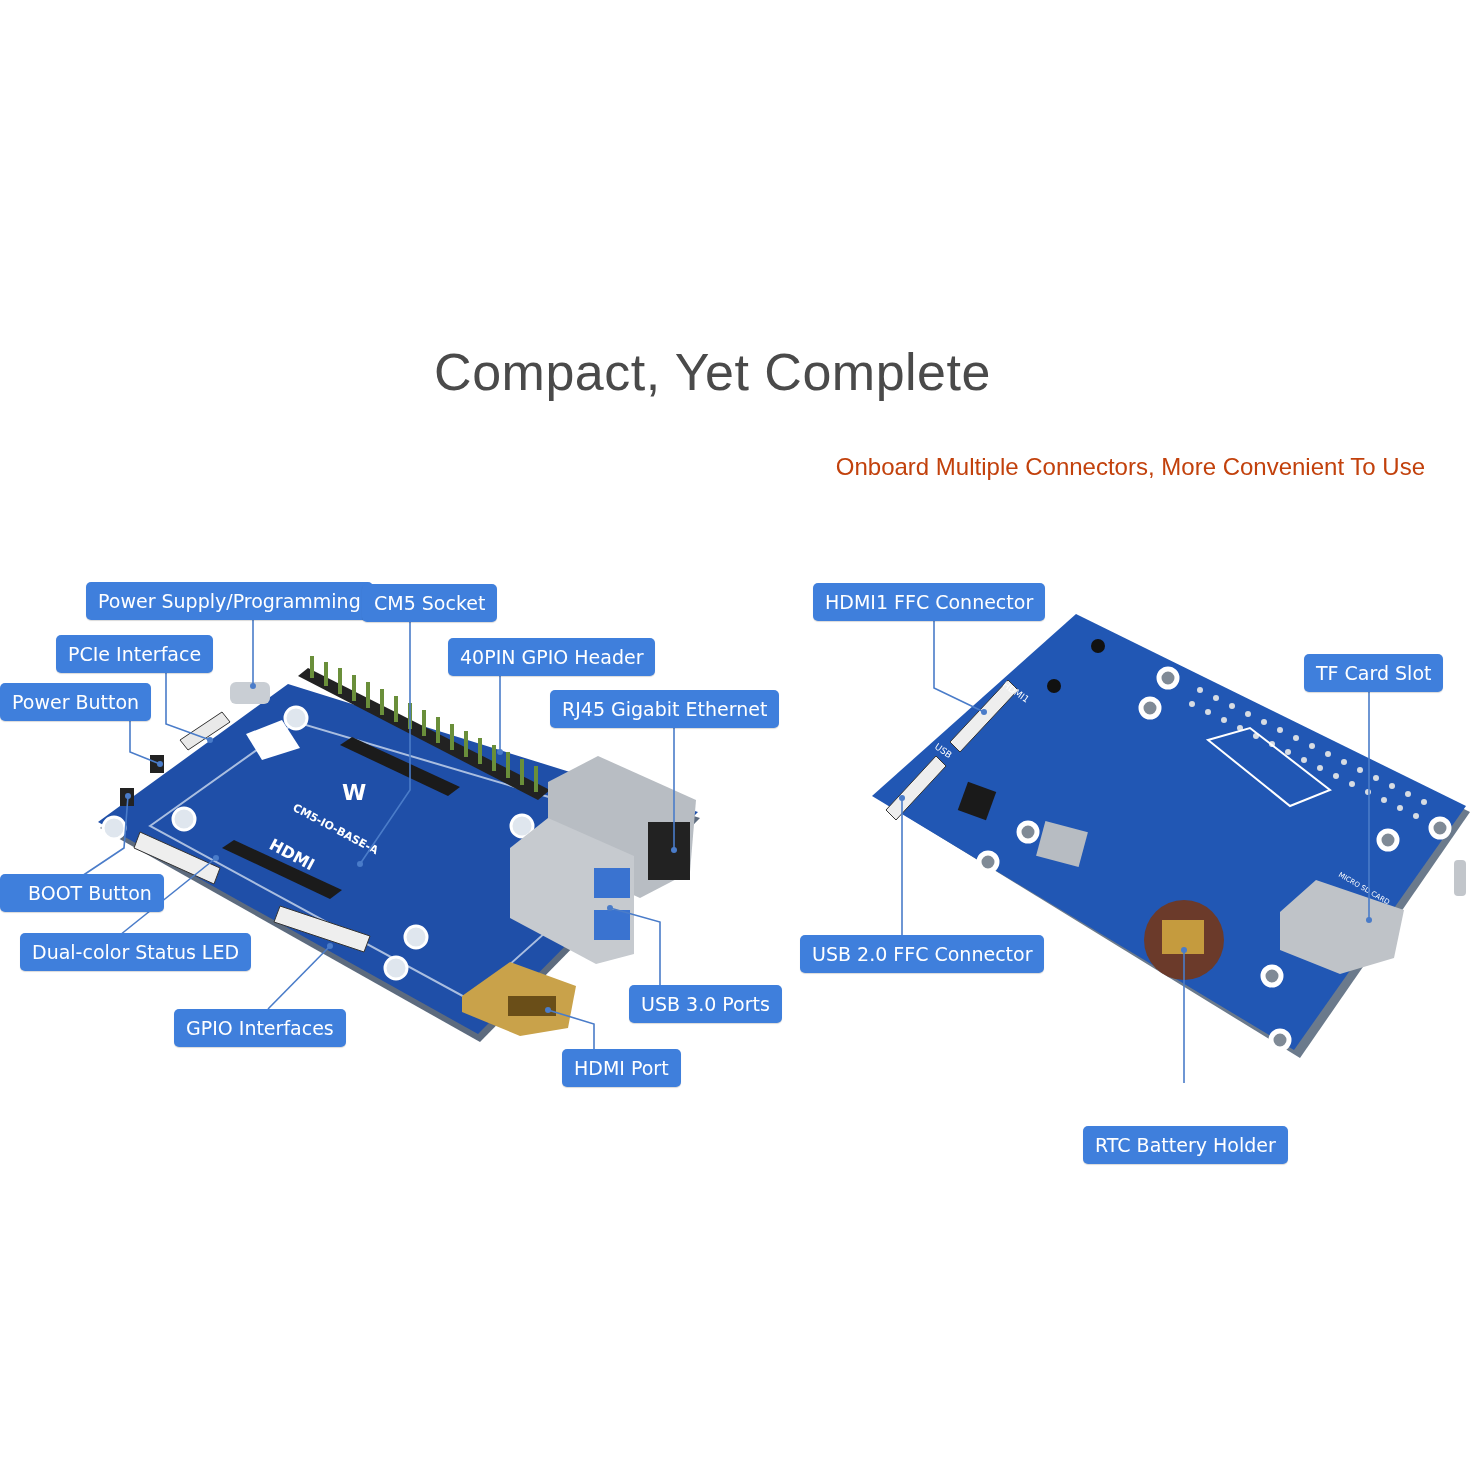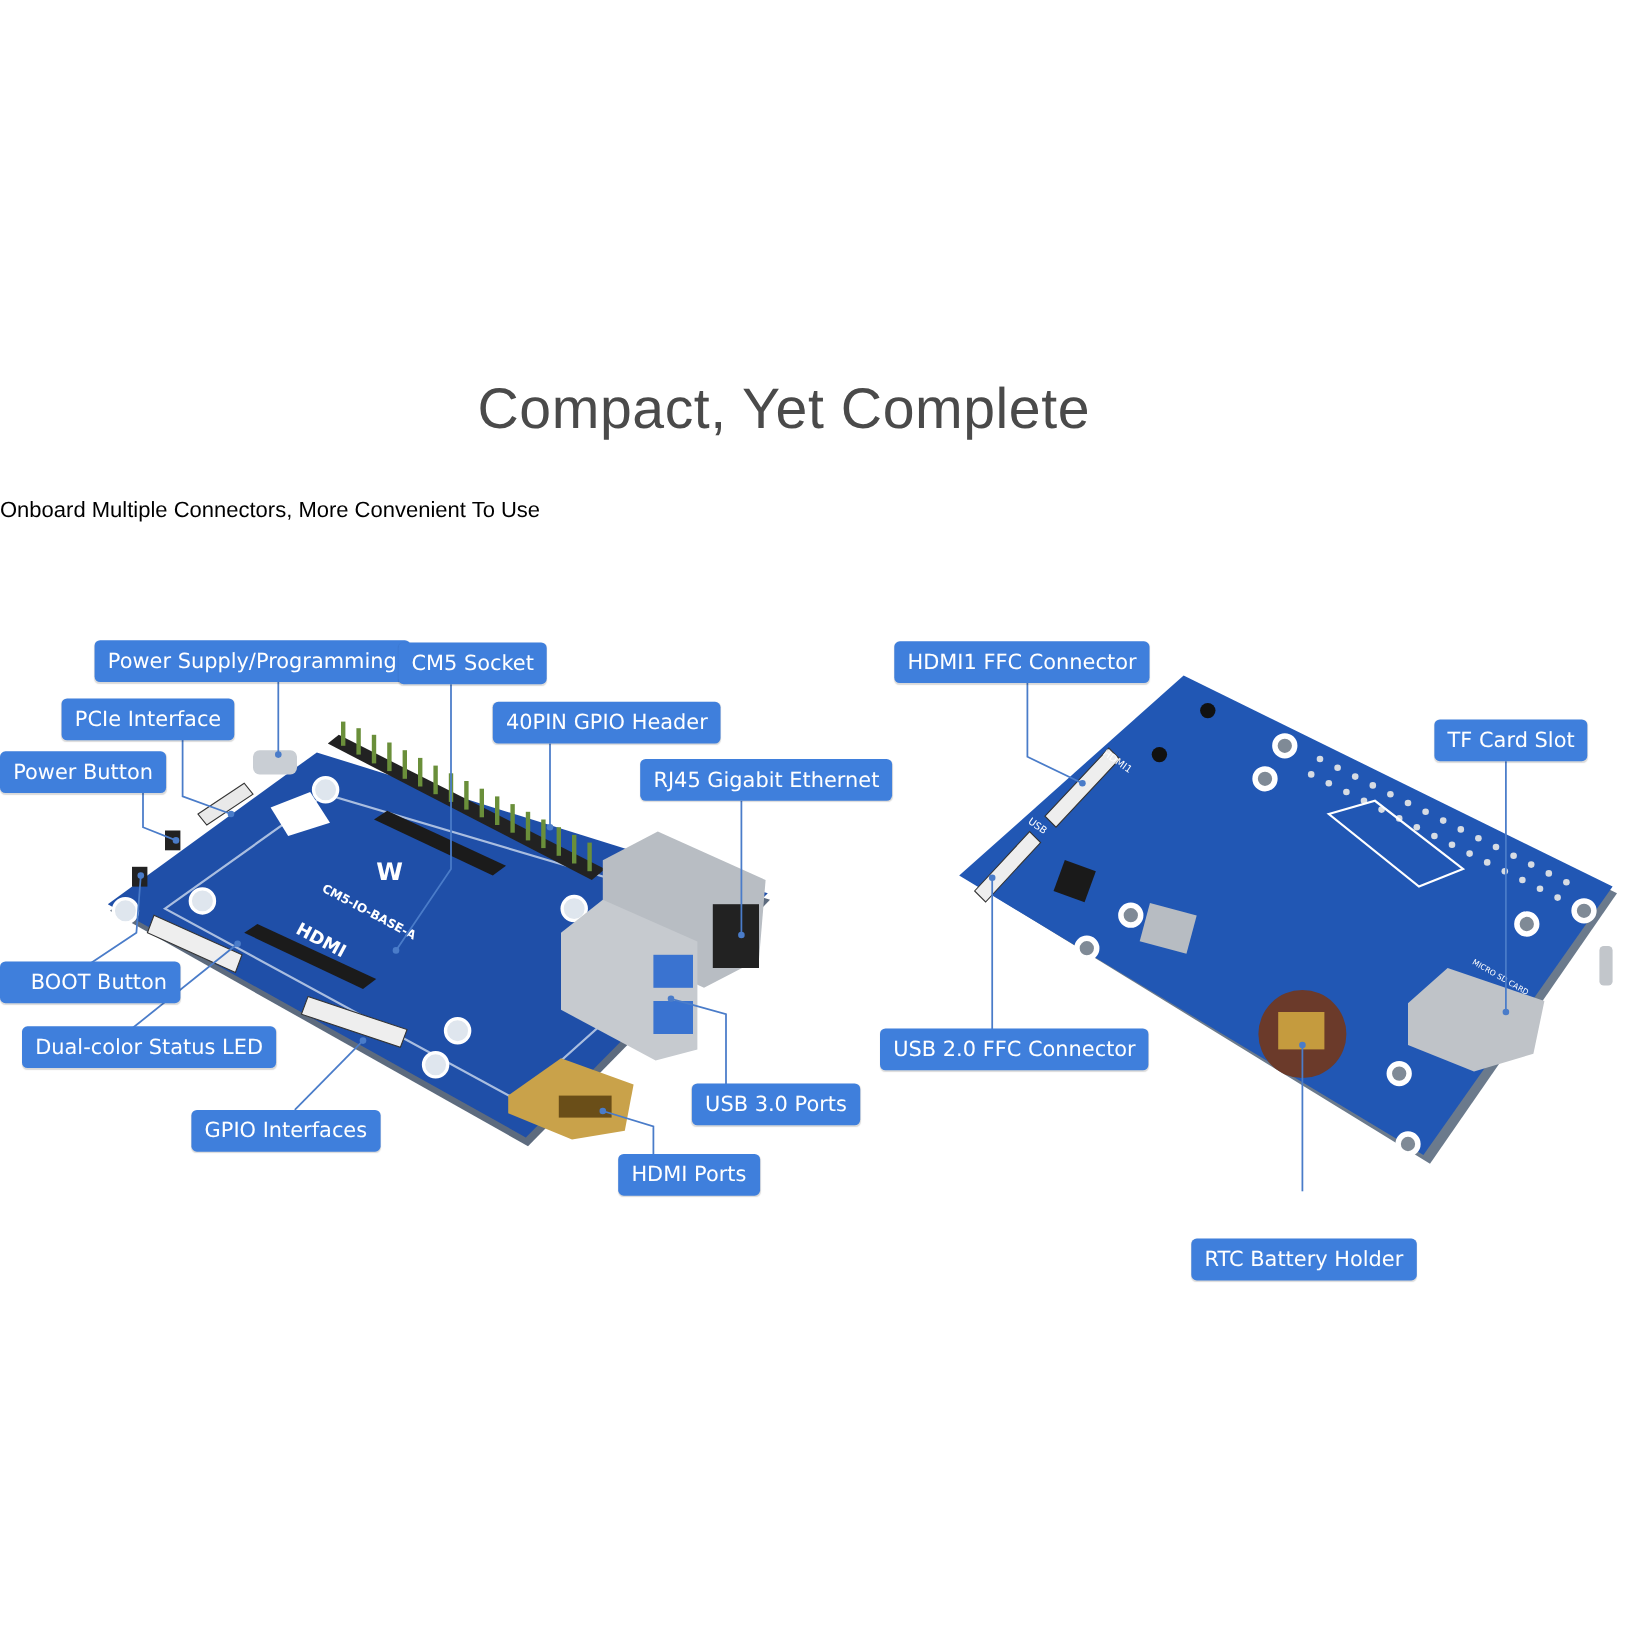--- a/index.html
+++ b/index.html
@@ -1,18 +1,18 @@
 <!DOCTYPE html>
 <html><head>
 <meta charset="utf-8">
 <style>
   html, body { margin:0; padding:0; background:#ffffff; }
   body { width:1477px; height:1477px; position:relative; overflow:hidden; font-family:"Liberation Sans", sans-serif; }
   .title { position:absolute; left:0; width:1425px; top:342px; text-align:center; font-size:52px; color:#4a4a4a; letter-spacing:0.5px; }
-  .subtitle { position:absolute; left:0; width:1425px; top:453px; text-align:left; font-size:20px; color:#000000; }
+  .subtitle { position:absolute; left:0; width:1425px; top:453px; text-align:right; font-size:24px; color:#c2410c; }
   .callout { position:absolute; background:#3f7fdc; color:#ffffff; border-radius:5px; font-family:"DejaVu Sans", sans-serif; font-size:19px; line-height:38px; padding:0 12px; white-space:nowrap; box-shadow:0 1px 1px rgba(0,0,0,0.15); }
   svg.layer { position:absolute; left:0; top:0; }
 </style>
 </head>
 <body>
 
 <div class="title">Compact, Yet Complete</div>
 <div class="subtitle">Onboard Multiple Connectors, More Convenient To Use</div>
 
 <svg class="layer" width="1477" height="1477">
@@ -188,23 +188,23 @@
     <circle cx="902" cy="798" r="3"></circle>
       <circle cx="1184" cy="950" r="3"></circle>
   </g>
 </svg>
 
 <div class="callout" style="left:74px; top:582px;margin-left:12px;">Power Supply/Programming</div>
 <div class="callout" style="left:362px; top:584px;">CM5 Socket</div>
 <div class="callout" style="left:56px; top:635px;">PCIe Interface</div>
 <div class="callout" style="left:448px; top:638px;">40PIN GPIO Header</div>
 <div class="callout" style="left:0px; top:683px;">Power Button</div>
-<div class="callout" style="left:550px; top:690px;margin-left:32px;">RJ45 Gigabit Ethernet</div>
+<div class="callout" style="left:550px; top:690px;">RJ45 Gigabit Ethernet</div>
 <div class="callout" style="left:0px; top:874px;padding-left:28px;">BOOT Button</div>
 <div class="callout" style="left:20px; top:933px;">Dual-color Status LED</div>
 <div class="callout" style="left:629px; top:985px;">USB 3.0 Ports</div>
 <div class="callout" style="left:174px; top:1009px;">GPIO Interfaces</div>
-<div class="callout" style="left:562px; top:1049px;">HDMI Ports</div>
+<div class="callout" style="left:562px; top:1049px;">HDMI Port</div>
 
 <div class="callout" style="left:813px; top:583px;">HDMI1 FFC Connector</div>
 <div class="callout" style="left:1304px; top:654px;">TF Card Slot</div>
 <div class="callout" style="left:800px; top:935px;">USB 2.0 FFC Connector</div>
 <div class="callout" style="left:1083px; top:1083px;margin-top:43px;">RTC Battery Holder</div>
 
 </body></html>

